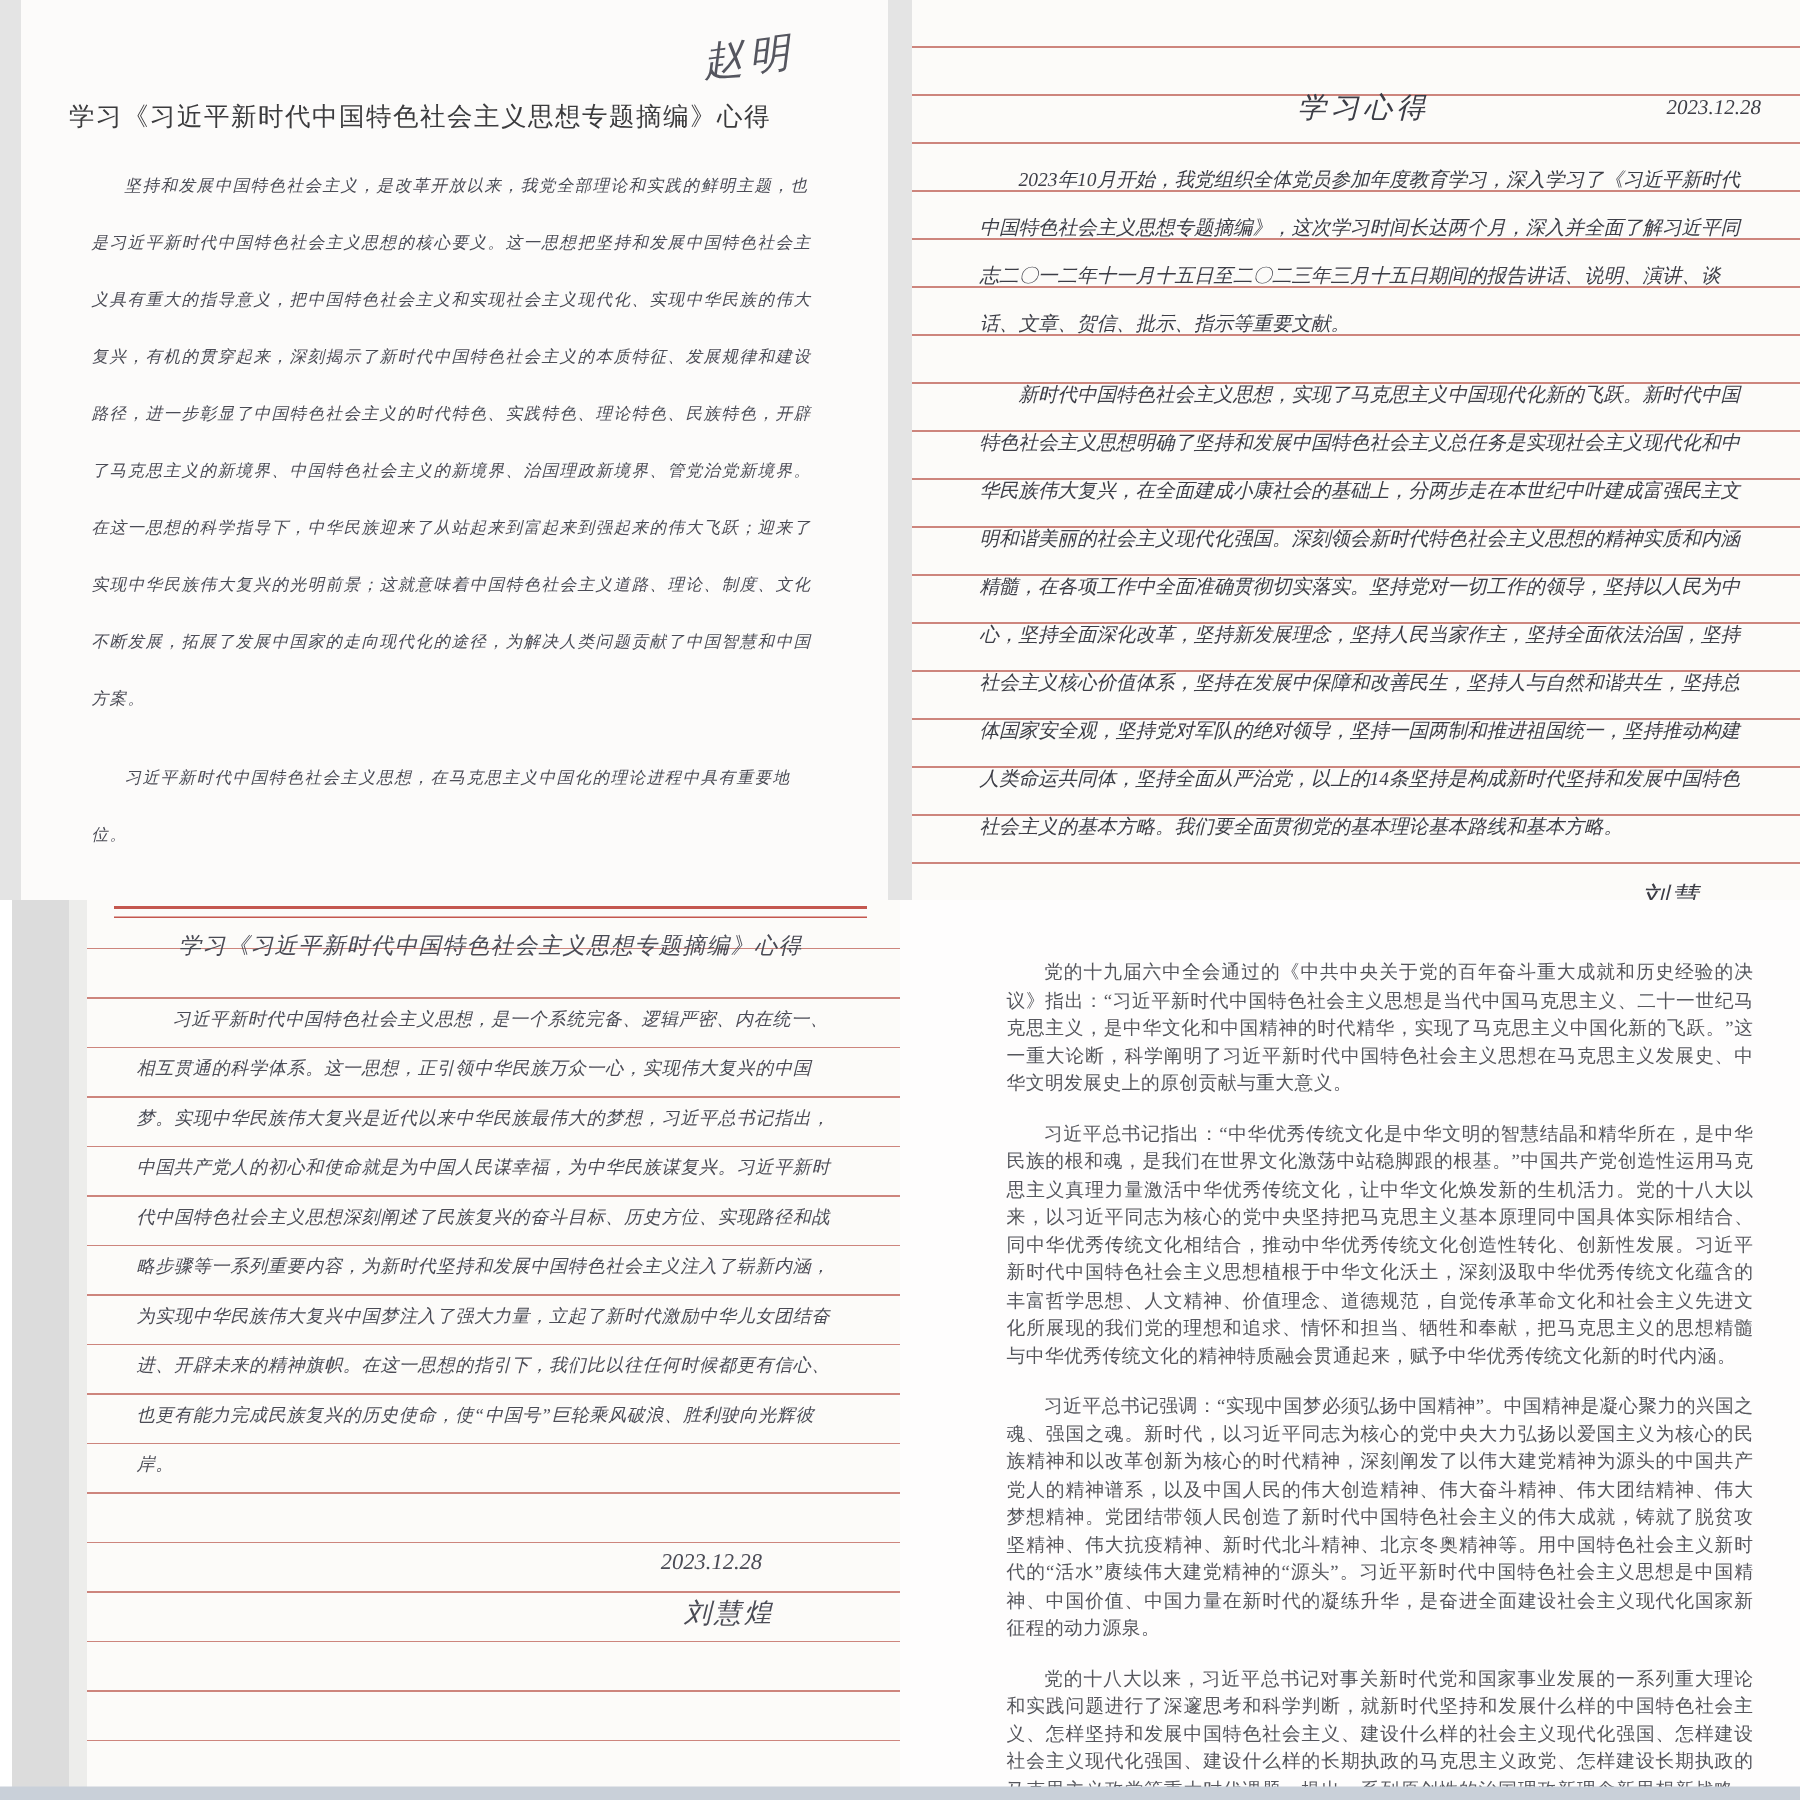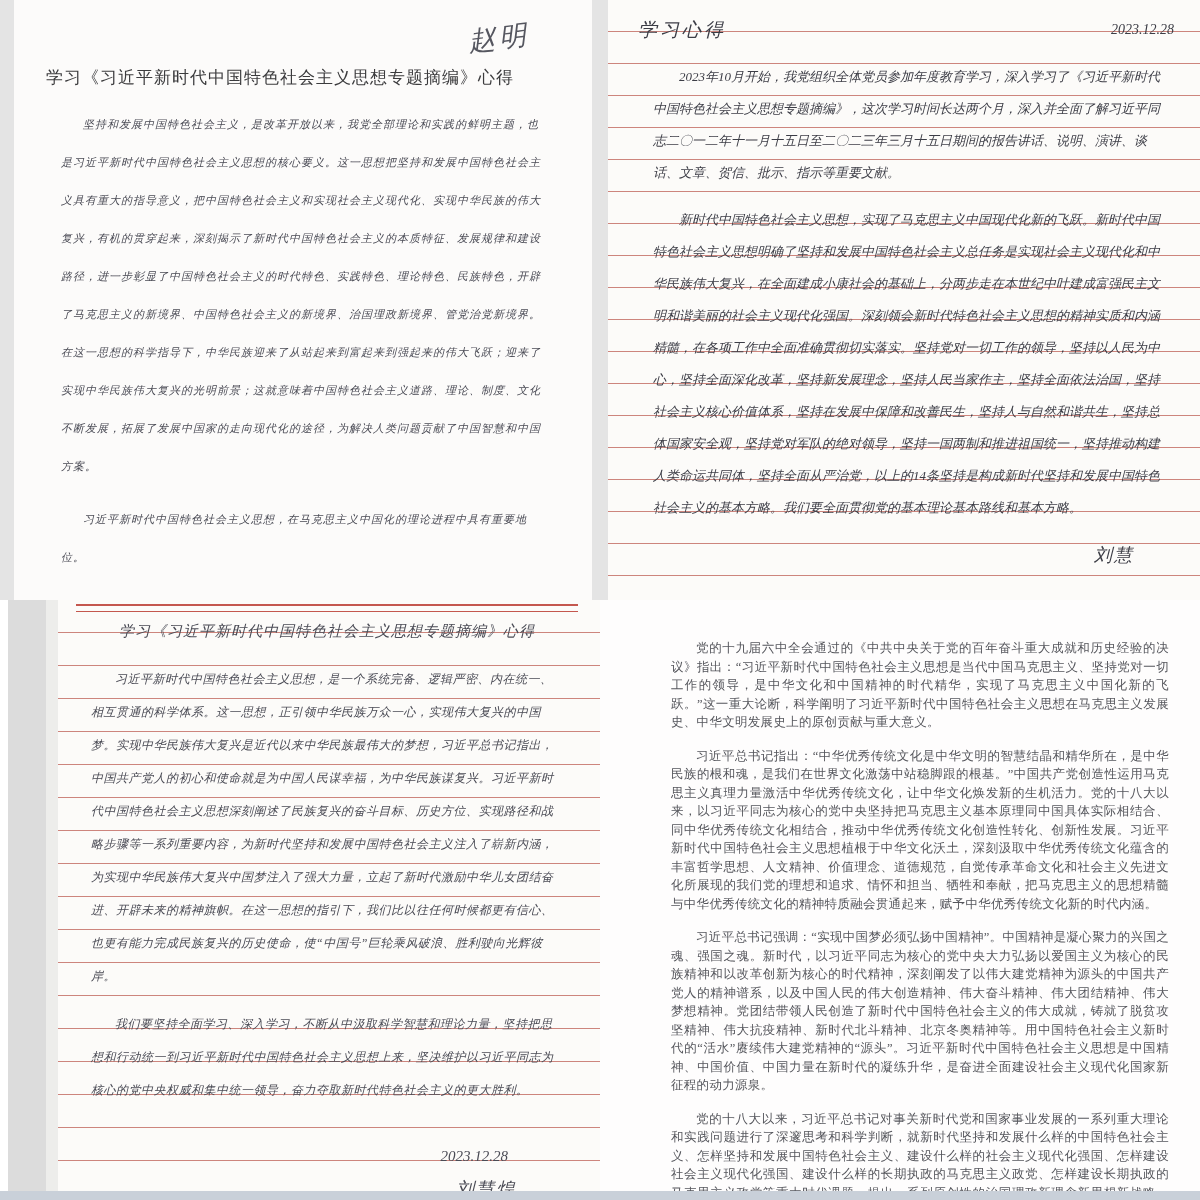--- a/index.html
+++ b/index.html
@@ -59,21 +59,21 @@
   .tl-body{margin-top:16px;font-size:11px;line-height:38px;letter-spacing:1px;}
 
   
   .q-tr{background:var(--scan-edge);--lh:32px;}
   .q-tr .page{
     position:absolute;left:8px;right:0;top:0;bottom:0;
     padding:14px 20px 0 30px;box-sizing:border-box;
   }
   .tr-header{position:relative;height:32px;line-height:32px;}
   .tr-title{
-    text-align:left;font-size:19px;letter-spacing:3px;color:var(--handwriting-dark);
+    text-align:center;font-size:19px;letter-spacing:3px;color:var(--handwriting-dark);margin-top:43px;
   }
   .tr-date{
     position:absolute;right:6px;top:0;font-size:14px;color:var(--handwriting-dark);
   }
   .tr-body{font-size:13px;line-height:32px;color:var(--handwriting-dark);}
   .tr-signature{
     text-align:right;padding-right:46px;font-size:18px;line-height:32px;
     color:var(--handwriting-dark);letter-spacing:2px;
   }
 
@@ -152,31 +152,30 @@
     </div>
   </section>
 
   <section class="quadrant q-bl">
     <div class="edge"></div>
     <div class="page ruled">
       <div class="bl-doubleline"></div>
       <div class="bl-title hand">学习《习近平新时代中国特色社会主义思想专题摘编》心得</div>
       <div class="bl-body hand">
         <p class="para">习近平新时代中国特色社会主义思想，是一个系统完备、逻辑严密、内在统一、相互贯通的科学体系。这一思想，正引领中华民族万众一心，实现伟大复兴的中国梦。实现中华民族伟大复兴是近代以来中华民族最伟大的梦想，习近平总书记指出，中国共产党人的初心和使命就是为中国人民谋幸福，为中华民族谋复兴。习近平新时代中国特色社会主义思想深刻阐述了民族复兴的奋斗目标、历史方位、实现路径和战略步骤等一系列重要内容，为新时代坚持和发展中国特色社会主义注入了崭新内涵，为实现中华民族伟大复兴中国梦注入了强大力量，立起了新时代激励中华儿女团结奋进、开辟未来的精神旗帜。在这一思想的指引下，我们比以往任何时候都更有信心、也更有能力完成民族复兴的历史使命，使“中国号”巨轮乘风破浪、胜利驶向光辉彼岸。</p>
-        <p class="para">我们要坚持全面学习、深入学习，不断从中汲取科学智慧和理论力量，坚持把思想和行动统一到习近平新时代中国特色社会主义思想上来，坚决维护以习近平同志为核心的党中央权威和集中统一领导，奋力夺取新时代特色社会主义的更大胜利。</p>
       </div>
       <div class="bl-date hand">2023.12.28</div>
       <div class="bl-signature hand">刘慧煌</div>
     </div>
   </section>
 
   <section class="quadrant q-br">
     <div class="page">
       <div class="br-body">
-        <p class="para">党的十九届六中全会通过的《中共中央关于党的百年奋斗重大成就和历史经验的决议》指出：“习近平新时代中国特色社会主义思想是当代中国马克思主义、坚持党对一切工作的领导，是中华文化和中国精神的时代精华，实现了马克思主义中国化新的飞跃。”这一重大论断，科学阐明了习近平新时代中国特色社会主义思想在马克思主义发展史、中华文明发展史上的原创贡献与重大意义。</p>
+        <p class="para">党的十九届六中全会通过的《中共中央关于党的百年奋斗重大成就和历史经验的决议》指出：“习近平新时代中国特色社会主义思想是当代中国马克思主义、二十一世纪马克思主义，是中华文化和中国精神的时代精华，实现了马克思主义中国化新的飞跃。”这一重大论断，科学阐明了习近平新时代中国特色社会主义思想在马克思主义发展史、中华文明发展史上的原创贡献与重大意义。</p>
         <p class="para">习近平总书记指出：“中华优秀传统文化是中华文明的智慧结晶和精华所在，是中华民族的根和魂，是我们在世界文化激荡中站稳脚跟的根基。”中国共产党创造性运用马克思主义真理力量激活中华优秀传统文化，让中华文化焕发新的生机活力。党的十八大以来，以习近平同志为核心的党中央坚持把马克思主义基本原理同中国具体实际相结合、同中华优秀传统文化相结合，推动中华优秀传统文化创造性转化、创新性发展。习近平新时代中国特色社会主义思想植根于中华文化沃土，深刻汲取中华优秀传统文化蕴含的丰富哲学思想、人文精神、价值理念、道德规范，自觉传承革命文化和社会主义先进文化所展现的我们党的理想和追求、情怀和担当、牺牲和奉献，把马克思主义的思想精髓与中华优秀传统文化的精神特质融会贯通起来，赋予中华优秀传统文化新的时代内涵。</p>
         <p class="para">习近平总书记强调：“实现中国梦必须弘扬中国精神”。中国精神是凝心聚力的兴国之魂、强国之魂。新时代，以习近平同志为核心的党中央大力弘扬以爱国主义为核心的民族精神和以改革创新为核心的时代精神，深刻阐发了以伟大建党精神为源头的中国共产党人的精神谱系，以及中国人民的伟大创造精神、伟大奋斗精神、伟大团结精神、伟大梦想精神。党团结带领人民创造了新时代中国特色社会主义的伟大成就，铸就了脱贫攻坚精神、伟大抗疫精神、新时代北斗精神、北京冬奥精神等。用中国特色社会主义新时代的“活水”赓续伟大建党精神的“源头”。习近平新时代中国特色社会主义思想是中国精神、中国价值、中国力量在新时代的凝练升华，是奋进全面建设社会主义现代化国家新征程的动力源泉。</p>
         <p class="para">党的十八大以来，习近平总书记对事关新时代党和国家事业发展的一系列重大理论和实践问题进行了深邃思考和科学判断，就新时代坚持和发展什么样的中国特色社会主义、怎样坚持和发展中国特色社会主义、建设什么样的社会主义现代化强国、怎样建设社会主义现代化强国、建设什么样的长期执政的马克思主义政党、怎样建设长期执政的马克思主义政党等重大时代课题，提出一系列原创性的治国理政新理念新思想新战略。习近平新时代中国特色社会主义思想，把中华优秀传统文化和中华民族共同精神追求熔铸于当代中国发展的伟大实践，让中华文化血脉赓续于新时代，使中国精神之花绽放于新征程，凝聚成中华文化与中国精神的时代精华，推动中国特色社会主义与中华文明在制度文化、精神理念层面深度融合，使马克思主义焕发出中华文化和中国精神的时代光彩。</p>
       </div>
 
     </div>
   </section>
 
   <div class="scan-bottom"></div>
 </div>

